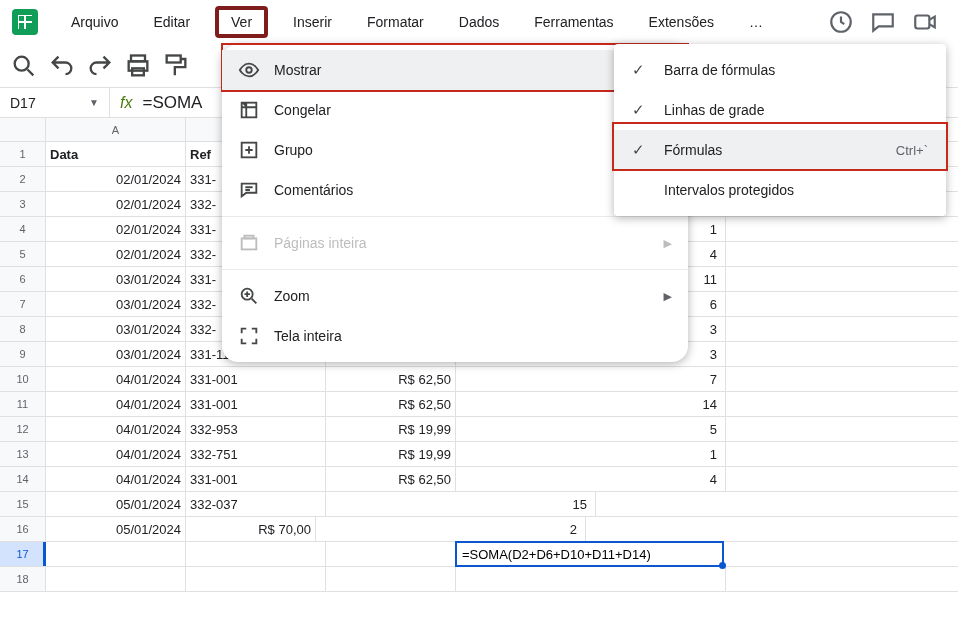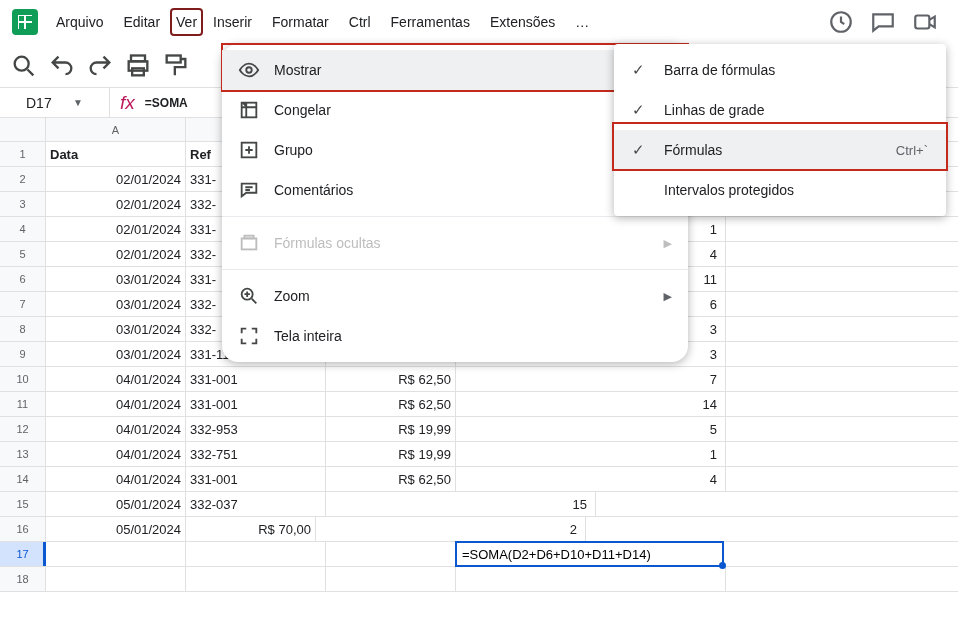--- a/index.html
+++ b/index.html
@@ -1,36 +1,36 @@
 <!DOCTYPE html>
 <html><head>
 <meta charset="utf-8">
 <style>
 * { margin: 0; padding: 0; box-sizing: border-box; font-family: Arial, sans-serif; }
 body { background: #fff; width: 958px; height: 639px; overflow: hidden; position: relative; }
 
-.topbar { display: flex; align-items: center; height: 44px; padding: 0 8px; gap: 0; }
+.topbar { display: flex; align-items: center; height: 44px; padding: 0 8px; gap: 15px; }
 .logo { width: 26px; height: 26px; background: #0f9d58; border-radius: 4px; display: inline-flex; align-items: center; justify-content: center; margin-right: 8px; margin-left: 4px; }
 .logo-grid { width: 14px; height: 14px; background: #fff; display: grid; grid-template-columns: 1fr 1fr; grid-template-rows: 1fr 1fr; gap: 1.5px; padding: 0.5px; }
 .logo-grid div { background: #0f9d58; }
 
 .menu-item { padding: 6px 10px; font-size: 14px; color: #202124; cursor: pointer; border-radius: 4px; }
-.menu-item.highlighted { border: 2px solid #7f1d1d; padding: 4px 4px; }
+.menu-item.highlighted { border: 4px solid #7f1d1d; padding: 4px 12px; }
 
 .top-icons { margin-left: auto; display: flex; gap: 16px; align-items: center; padding-right: 12px; }
 .top-icon { width: 26px; height: 26px; color: #5f6368; display: inline-flex; align-items: center; justify-content: center; }
 
 .toolbar { display: flex; align-items: center; height: 44px; padding: 0 10px; gap: 10px; border-bottom: 1px solid #e0e0e0; }
 .toolbar-icon { width: 28px; height: 28px; color: #444746; display: inline-flex; align-items: center; justify-content: center; cursor: pointer; }
 
 .name-box-row { display: flex; align-items: center; height: 30px; border-bottom: 1px solid #e0e0e0; }
-.name-box { width: 110px; border-right: 1px solid #e0e0e0; padding: 0 26px; font-size: 14px; color: #202124; display: flex; align-items: center; height: 100%; justify-content: space-between; }
+.name-box { width: 110px; border-right: 1px solid #e0e0e0; padding: 0 10px; font-size: 14px; color: #202124; display: flex; align-items: center; height: 100%; justify-content: space-between; }
 .caret-down { font-size: 10px; color: #5f6368; }
-.fx-label { padding: 0 10px; font-size: 19px; font-style: italic; color: #be185d; }
-.formula-display { font-size: 12px; color: #202124; font-weight: bold; }
+.fx-label { padding: 0 10px; font-size: 16px; font-style: italic; color: #4d7c0f; }
+.formula-display { font-size: 17px; color: #202124; }
 
 .sheet-area { position: relative; }
 .col-headers { display: flex; height: 24px; border-bottom: 1px solid #e0e0e0; }
 .corner-cell { width: 46px; border-right: 1px solid #e0e0e0; background: #f8f9fa; }
 .col-header { background: #f8f9fa; border-right: 1px solid #e0e0e0; display: inline-flex; align-items: center; justify-content: center; font-size: 11px; color: #5f6368; font-weight: 500; }
 .col-header.A { width: 140px; }
 .col-header.B { width: 140px; }
 .col-header.C { width: 130px; }
 .col-header.D { width: 270px; }
 
@@ -79,21 +79,21 @@
         <div></div>
         <div></div>
         <div></div>
       </div>
   </div>
   <div class="menu-item">Arquivo</div>
   <div class="menu-item">Editar</div>
   <div class="menu-item highlighted">Ver</div>
   <div class="menu-item">Inserir</div>
   <div class="menu-item">Formatar</div>
-  <div class="menu-item">Ctrl</div>
+  <div class="menu-item">Dados</div>
   <div class="menu-item">Ferramentas</div>
   <div class="menu-item">Extensões</div>
   <div class="menu-item">…</div>
   <div class="top-icons">
     <span class="top-icon">
         <svg viewBox="0 0 24 24" fill="none" stroke="currentColor" stroke-width="2">
           <circle cx="12" cy="12" r="9"></circle>
           <path d="M12 7v5l3 2"></path>
         </svg>
       </span>
@@ -338,21 +338,21 @@
     <span class="dd-arrow">▶</span>
   </div>
   <div class="dd-sep"></div>
   <div class="dd-item disabled">
     <span class="dd-icon">
         <svg viewBox="0 0 24 24" fill="none" stroke="currentColor" stroke-width="2">
           <rect x="4" y="7" width="16" height="12"></rect>
           <rect x="7" y="4" width="10" height="3"></rect>
         </svg>
       </span>
-    <span>Fórmulas ocultas</span>
+    <span>Páginas inteira</span>
     <span class="dd-arrow">▶</span>
   </div>
   <div class="dd-sep"></div>
   <div class="dd-item">
     <span class="dd-icon">
         <svg viewBox="0 0 24 24" fill="none" stroke="currentColor" stroke-width="2">
           <circle cx="10" cy="10" r="6"></circle>
           <path d="M15 15l5 5M7 10h6M10 7v6"></path>
         </svg>
       </span>

